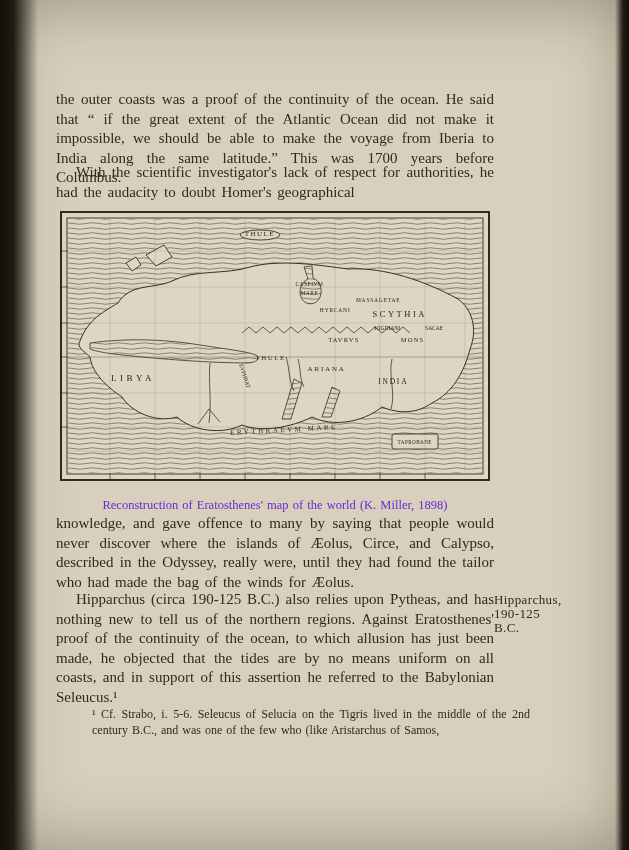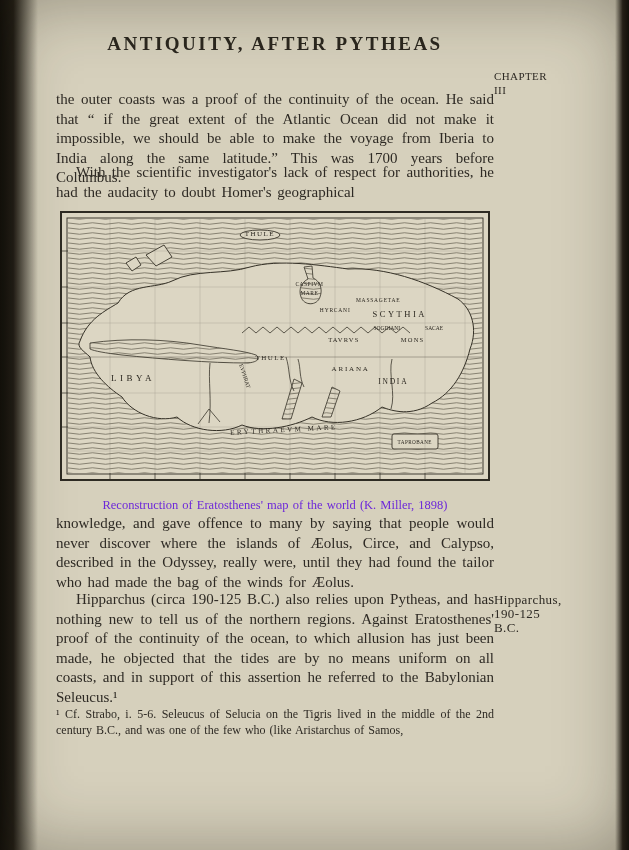--- a/index.html
+++ b/index.html
@@ -32,26 +32,21 @@
   .page-number{position:absolute;left:56px;width:420px;top:729px;text-align:right;
     font-size:13.5px;font-weight:700;}
 </style>
 </head>
 <body>
 
 <div class="photo">
   <div class="edge-left"></div>
   <div class="edge-right"></div>
 
-  <div class="page-title">ANTIQUITY, AFTER PYTHEAS</div>
 
-  <div class="margin-note" style="top:69px;">
-    <div>CHAPTER</div>
-    <div>III</div>
-  </div>
 
   <div class="block" style="top:63px;margin-top:27px;">the outer coasts was a proof of the continuity of the ocean. He said that “ if the great extent of the Atlantic Ocean did not make it impossible, we should be able to make the voyage from Iberia to India along the same latitude.”  This was 1700 years before Columbus.</div>
   <div class="block indent" style="top:163px;">With the scientific investigator's lack of respect for authorities, he had the audacity to doubt Homer's geographical</div>
 
   <div class="figure">
     <div class="map">
       <svg width="430" height="270" viewBox="0 0 430 270">
         <defs>
           <pattern id="sea" width="26" height="5" patternUnits="userSpaceOnUse">
             <path d="M0,2.5 Q6.5,1 13,2.5 T26,2.5" fill="none" stroke="#4d483b" stroke-width="0.6"></path>
@@ -138,38 +133,38 @@
       <span class="mlabel" style="left:58%;top:27%;font-size:5.5px;letter-spacing:.5px;">CASPIVM</span>
       <span class="mlabel" style="left:58%;top:30.5%;font-size:5.5px;letter-spacing:.5px;">MARE</span>
       <span class="mlabel" style="left:74%;top:33%;font-size:5.5px;letter-spacing:.8px;">MASSAGETAE</span>
       <span class="mlabel" style="left:64%;top:36.5%;font-size:5.5px;letter-spacing:.8px;">HYRCANI</span>
       <span class="mlabel" style="left:79%;top:38%;font-size:8.5px;letter-spacing:2.5px;">SCYTHIA</span>
       <span class="mlabel" style="left:76%;top:43.5%;font-size:5.5px;">SOGDIANI</span>
       <span class="mlabel" style="left:87%;top:43.5%;font-size:5.5px;">SACAE</span>
       <span class="mlabel" style="left:66%;top:47.5%;font-size:6.5px;letter-spacing:1.2px;">TAVRVS</span>
       <span class="mlabel" style="left:82%;top:47.5%;font-size:6.5px;letter-spacing:1.2px;">MONS</span>
       <span class="mlabel" style="left:49%;top:54.5%;font-size:7px;letter-spacing:1.5px;">THULE</span>
-      <span class="mlabel" style="left:62%;top:58.5%;font-size:7px;letter-spacing:1.8px;margin-left:24px;">ARIANA</span>
+      <span class="mlabel" style="left:62%;top:58.5%;font-size:7px;letter-spacing:1.8px;">ARIANA</span>
       <span class="mlabel" style="left:77.5%;top:63%;font-size:7.5px;letter-spacing:1.8px;">INDIA</span>
       <span class="mlabel" style="left:17%;top:62%;font-size:9px;letter-spacing:3.5px;">LIBYA</span>
       <span class="mlabel" style="left:43%;top:61%;font-size:5.5px;transform:translate(-50%,-50%) rotate(72deg);">EVPHRAT</span>
       <span class="mlabel" style="left:52%;top:81%;font-size:7px;letter-spacing:2.5px;transform:translate(-50%,-50%) rotate(-3deg);">ERYTHRAEVM MARE</span>
       <span class="mlabel" style="left:82.5%;top:85.5%;font-size:5.2px;letter-spacing:.4px;">TAPROBANE</span>
     </div>
   </div>
 
   <div class="caption">Reconstruction of Eratosthenes' map of the world (K. Miller, 1898)</div>
 
   <div class="block" style="top:514px;">knowledge, and gave offence to many by saying that people would never discover where the islands of Æolus, Circe, and Calypso, described in the Odyssey, really were, until they had found the tailor who had made the bag of the winds for Æolus.</div>
 
   <div class="margin-note" style="top:593px;font-size:13px;">
     <div>Hipparchus,</div>
     <div>190-125</div>
     <div>B.C.</div>
   </div>
 
   <div class="block indent" style="top:590px;">Hipparchus (circa 190-125 B.C.)  also relies upon Pytheas, and has nothing new to tell us of the northern regions. Against Eratosthenes' proof of the continuity of the ocean, to which allusion has just been made, he objected that the tides are by no means uniform on all coasts, and in support of this assertion he referred to the Babylonian Seleucus.¹</div>
 
-  <div class="block footnote" style="top:706px;">¹ Cf. Strabo, i. 5-6.  Seleucus of Selucia on the Tigris lived in the middle of the 2nd century B.C., and was one of the few who (like Aristarchus of Samos,</div>
+  <div class="block footnote" style="top:706px;margin-left:36px;">¹ Cf. Strabo, i. 5-6.  Seleucus of Selucia on the Tigris lived in the middle of the 2nd century B.C., and was one of the few who (like Aristarchus of Samos,</div>
 
 
   <div class="vignette"></div>
 </div>
 
 </body></html>

